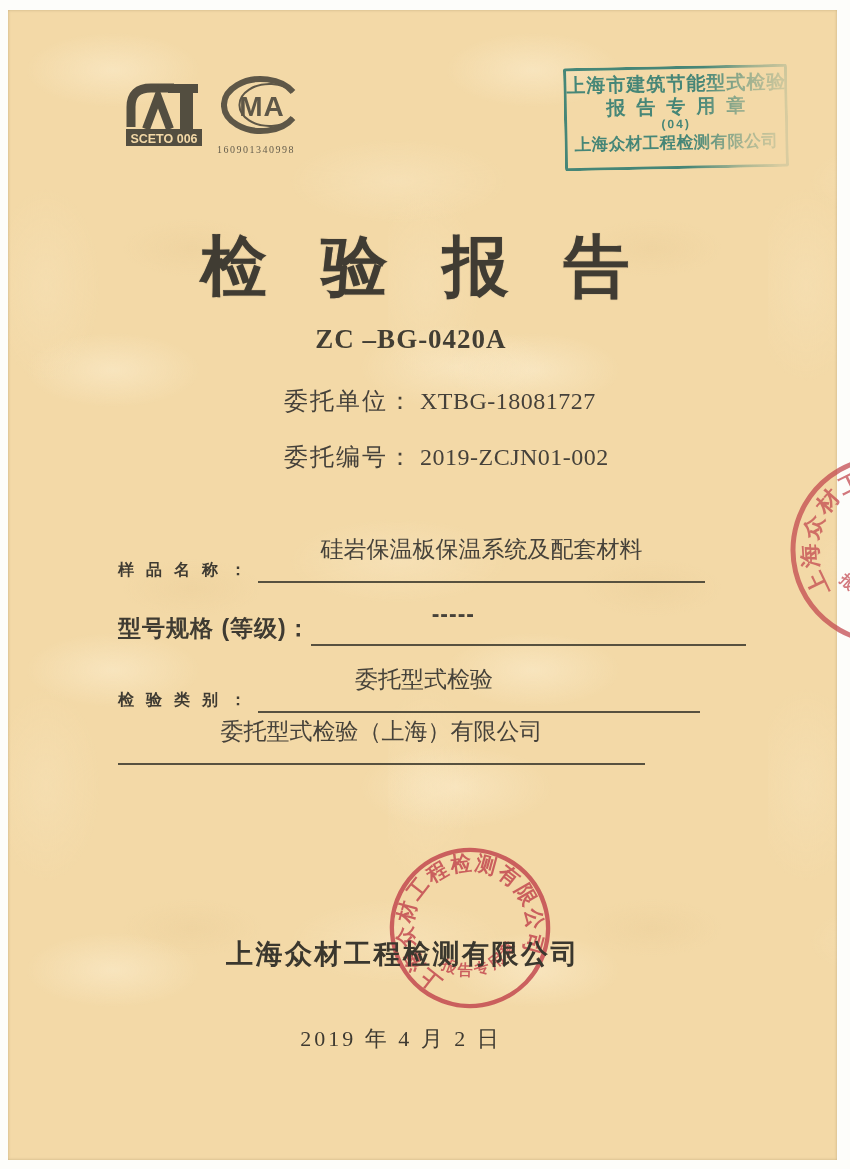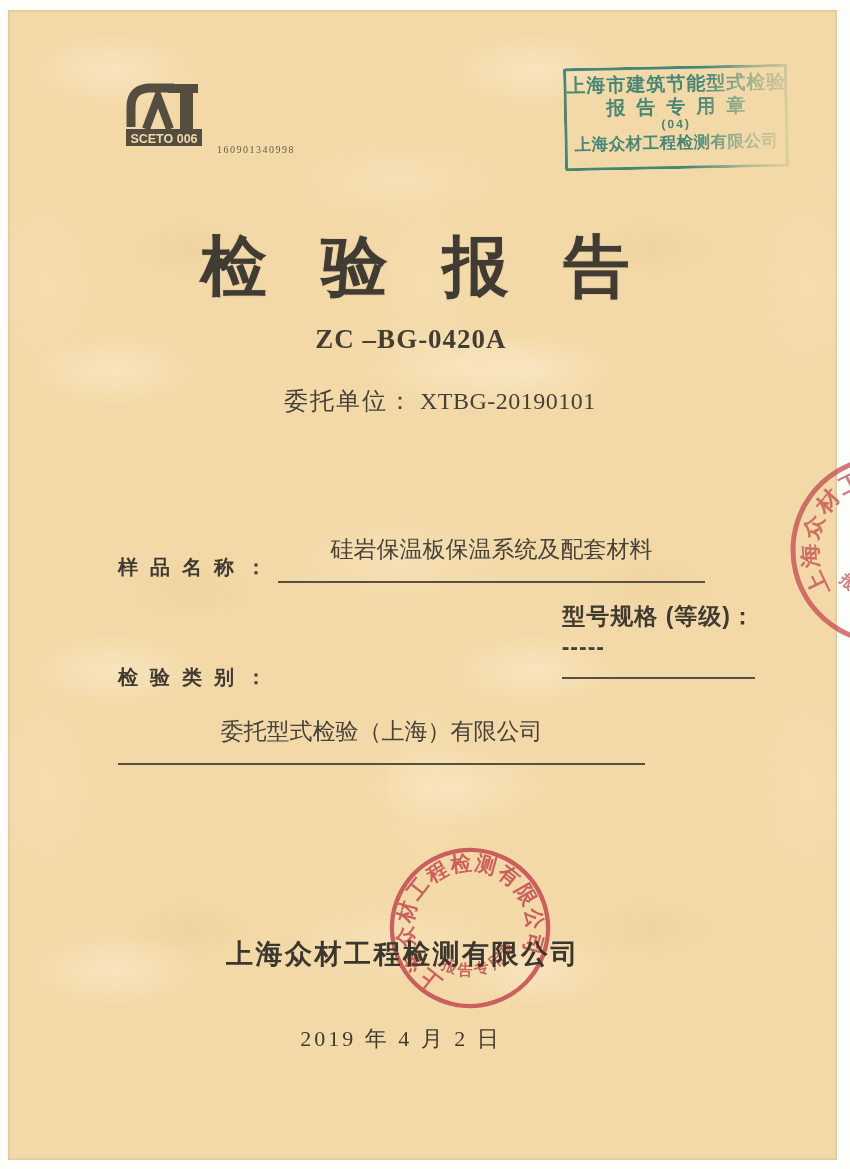--- a/index.html
+++ b/index.html
@@ -69,27 +69,27 @@
   
   .ref-row { position: absolute; left: 284px; font-family: "Liberation Serif", serif;
              font-size: 24px; color: #45413a; white-space: nowrap; }
   .ref-row.r1 { top: 385px; }
   .ref-row.r2 { top: 441px; }
   .ref-row .lab { letter-spacing: 2px; }
   .ref-row .val { margin-left: 6px; letter-spacing: .5px; }
 
   
   .field-row { position: absolute; left: 118px; display: flex; align-items: flex-end; }
-  .field-row .flabel { font-size: 20px; font-weight: 700; color: #3f3b32; white-space: nowrap;
+  .field-row .flabel { font-size: 16px; font-weight: 700; color: #3f3b32; white-space: nowrap;
                        letter-spacing: 12px; flex: 0 0 auto; padding-bottom: 2px; }
   .field-row.nospace .flabel { letter-spacing: 1px; font-size: 23px; }
   .field-row .fline { flex: 1 1 auto; border-bottom: 2px solid #57513f; text-align: center;
                       font-size: 23px; color: #46423a; padding-bottom: 16px; white-space: nowrap; }
   .field-row.f1 { top: 534px; right: 145px; }
-  .field-row.f2 { top: 601px; right: 95px; flex-direction: column; }
+  .field-row.f2 { top: 601px; right: 104px; }
   .field-row.f2 .fline { padding-right: 150px; font-weight: 700; letter-spacing: 1px; }
   .field-row.f3 { top: 664px; right: 150px; }
   .field-row.f3 .fline { padding-right: 110px; }
   .field-row.f4 { top: 716px; right: 205px; }
 
   
   .seal { position: absolute; }
   .seal-bottom { left: 370px; top: 828px; width: 200px; height: 200px;
                  transform: rotate(-18deg); opacity: .82; }
   .seal-right  { left: 785px; top: 450px; width: 200px; height: 200px;
@@ -121,47 +121,58 @@
     <svg viewBox="0 0 80 67" width="80" height="67">
       <path d="M7 46 L7 26 Q7 7 27 7 L50 7" fill="none" stroke="#3e3b32" stroke-width="9"></path>
       <rect x="56" y="3" width="13" height="45" fill="#3e3b32"></rect>
       <rect x="44" y="3" width="30" height="9" fill="#3e3b32"></rect>
       <path d="M22 48 L34 16 L46 48" fill="none" stroke="#3e3b32" stroke-width="8"></path>
       <rect x="2" y="48" width="76" height="17" fill="#3e3b32"></rect>
       <text x="40" y="61.5" text-anchor="middle" font-size="12.5" font-weight="bold" fill="#f3d9a7">SCETO 006</text>
     </svg>
   </div>
 
+  <div class="cma-logo">
+    <svg viewBox="0 0 82 62" width="82" height="62">
+      <path d="M72 18 A37 26 0 1 0 72 44" fill="none" stroke="#3e3b32" stroke-width="6"></path>
+      <path d="M72 18 A30 21 0 1 0 72 44" fill="none" stroke="#3e3b32" stroke-width="2"></path>
+      <text x="41" y="42" text-anchor="middle" font-size="28" font-weight="bold" letter-spacing="1" fill="#3e3b32">MA</text>
+    </svg>
+  </div>
 
   <div class="serial">160901340998</div>
 
   <div class="blue-stamp">
     <div class="l1">上海市建筑节能型式检验</div>
     <div class="l2">报告专用章</div>
     <div class="l3">(04)</div>
     <div class="l4">上海众材工程检测有限公司</div>
   </div>
 
   <h1 class="title">检验报告</h1>
   <div class="code">ZC –BG-0420A</div>
 
   <div class="ref-row r1">
-    <span class="lab">委托单位：</span><span class="val">XTBG-20190101</span>
+    <span class="lab">委托单位：</span><span class="val">XTBG-18081727</span>
+  </div>
+  <div class="ref-row r2">
+    <span class="lab">委托编号：</span><span class="val">2019-ZCJN01-002</span>
   </div>
 
   <div class="field-row f1">
     <span class="flabel">样品名称：</span>
     <span class="fline">硅岩保温板保温系统及配套材料</span>
   </div>
   <div class="field-row f2 nospace">
     <span class="flabel">型号规格 (等级)：</span>
     <span class="fline">-----</span>
   </div>
   <div class="field-row f3">
     <span class="flabel">检验类别：</span>
+    <span class="fline">委托型式检验</span>
   </div>
   <div class="field-row f4">
     <span class="fline">委托型式检验（上海）有限公司</span>
   </div>
 
   <svg class="seal seal-bottom" viewBox="0 0 200 200">
     <defs>
       <path id="ringB" d="M 100,100 m -41,41 a 58,58 0 1,1 82,0"></path>
       <path id="botB" d="M 60,128 a 52,52 0 0,0 80,0"></path>
     </defs>

